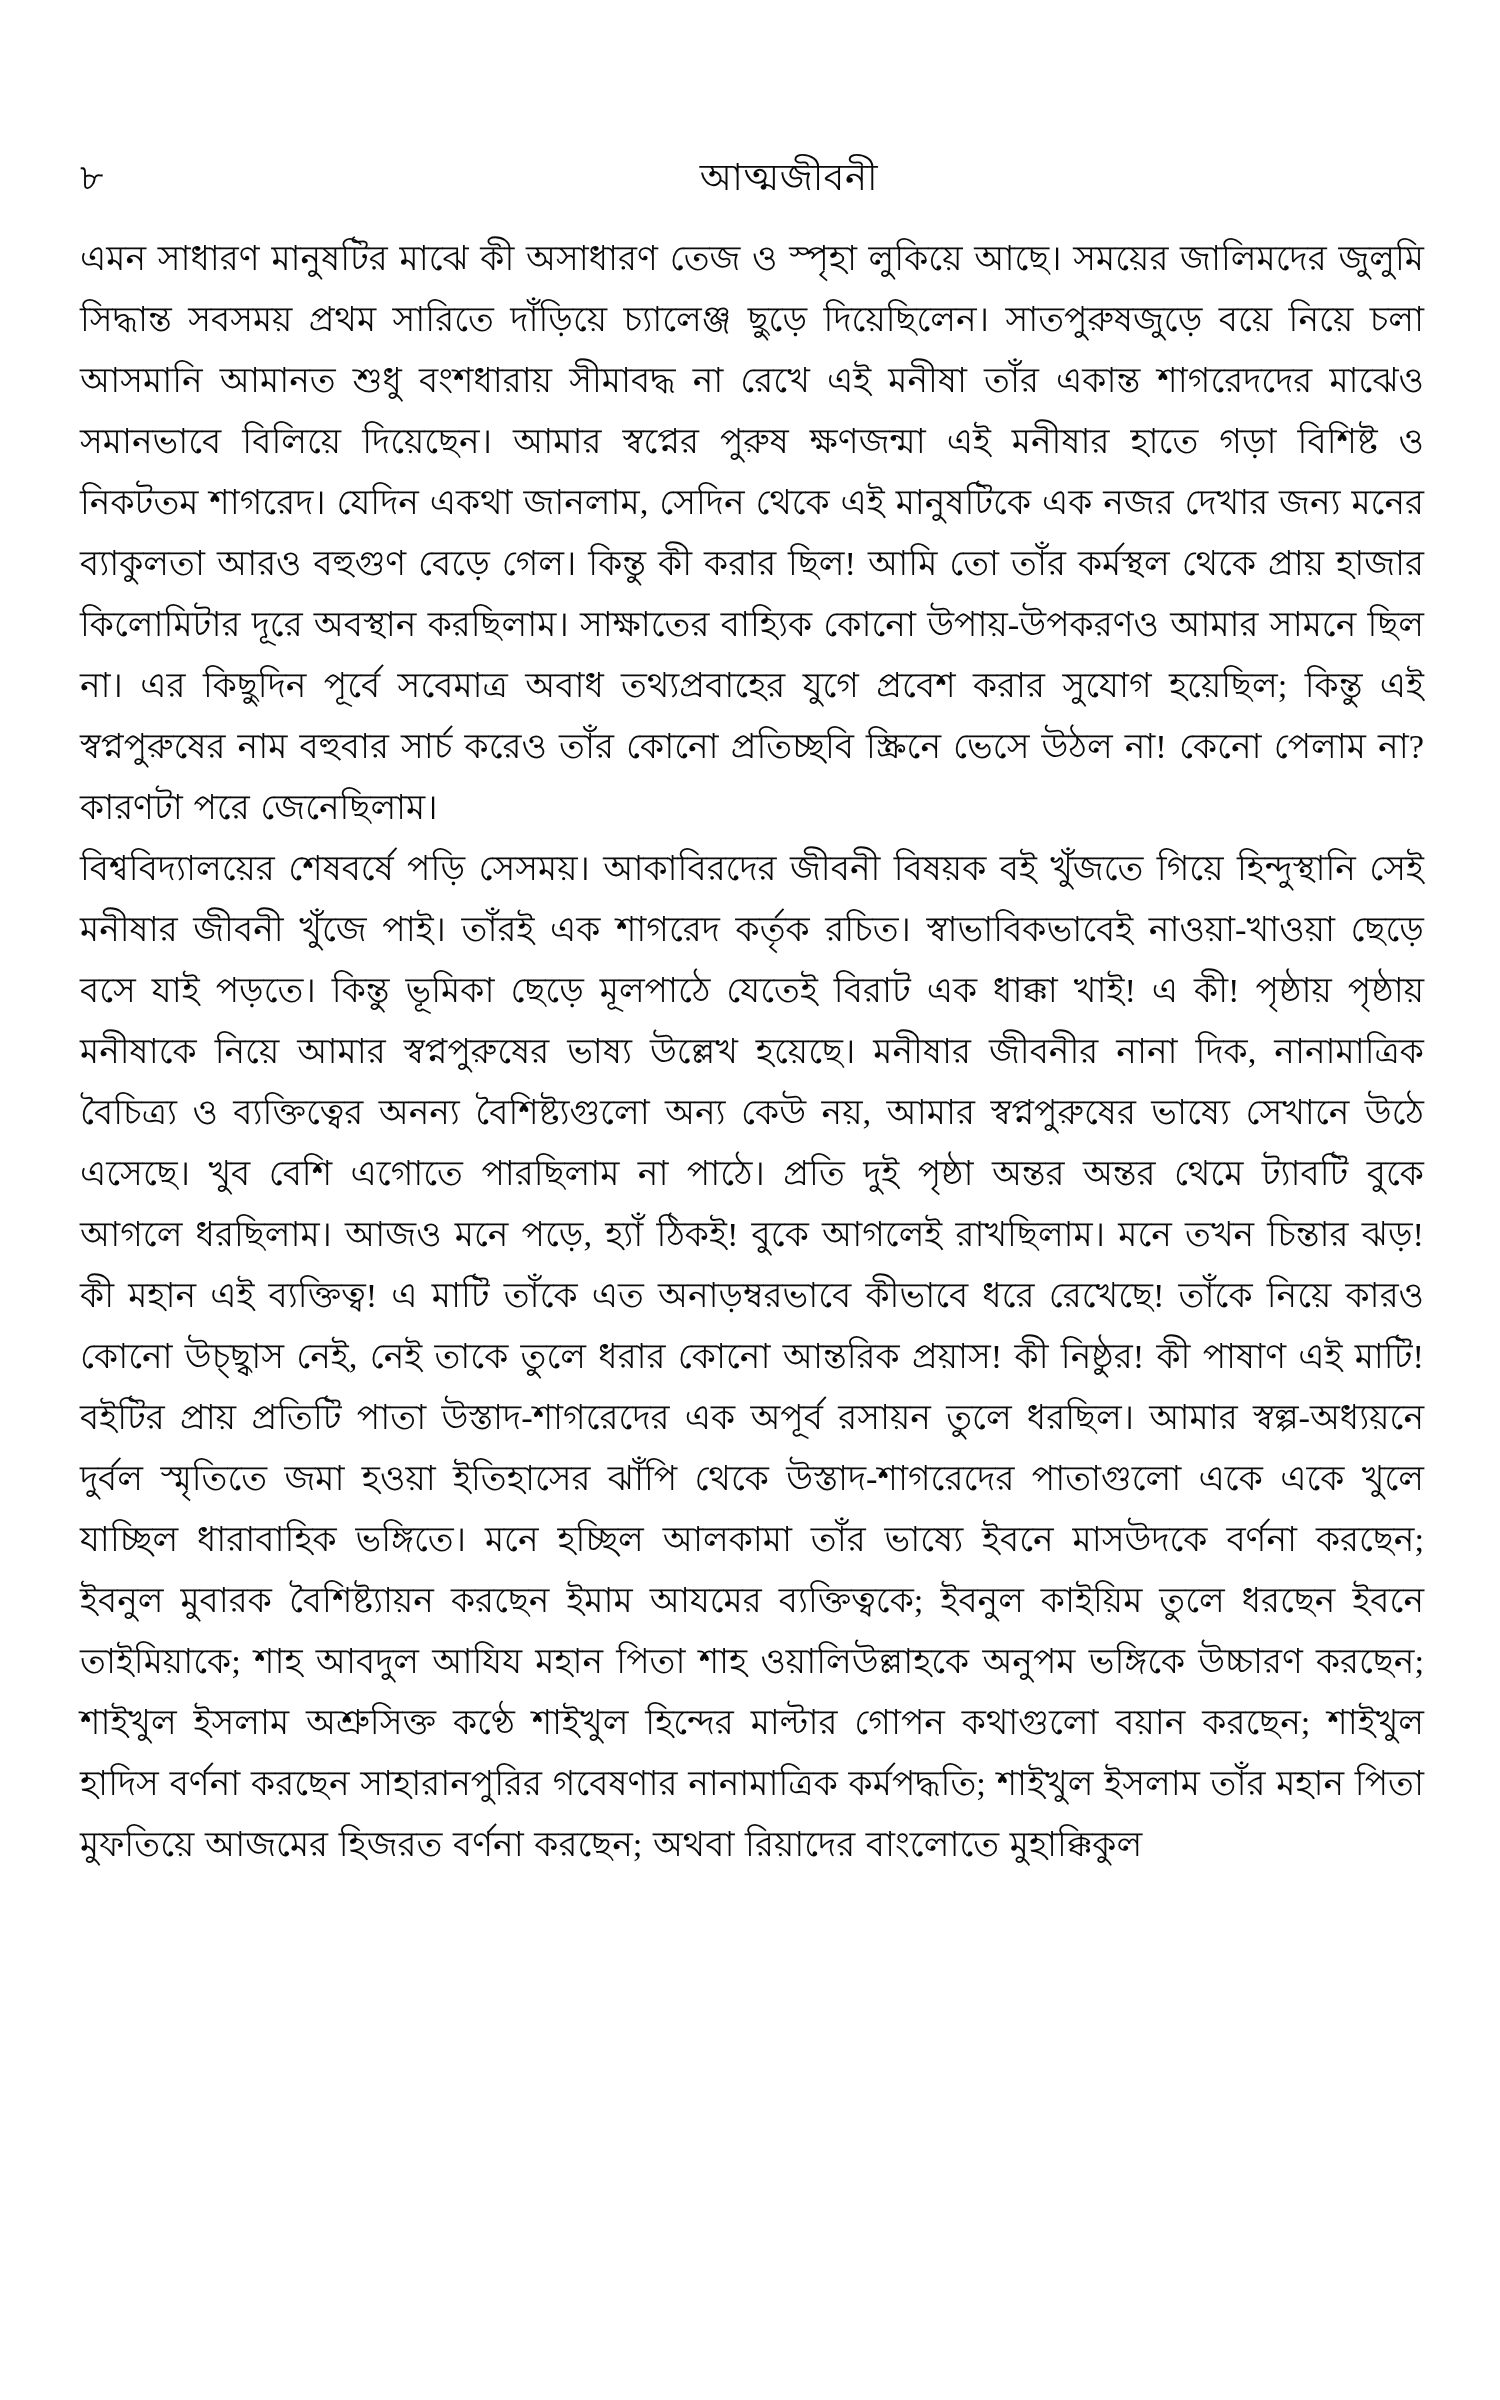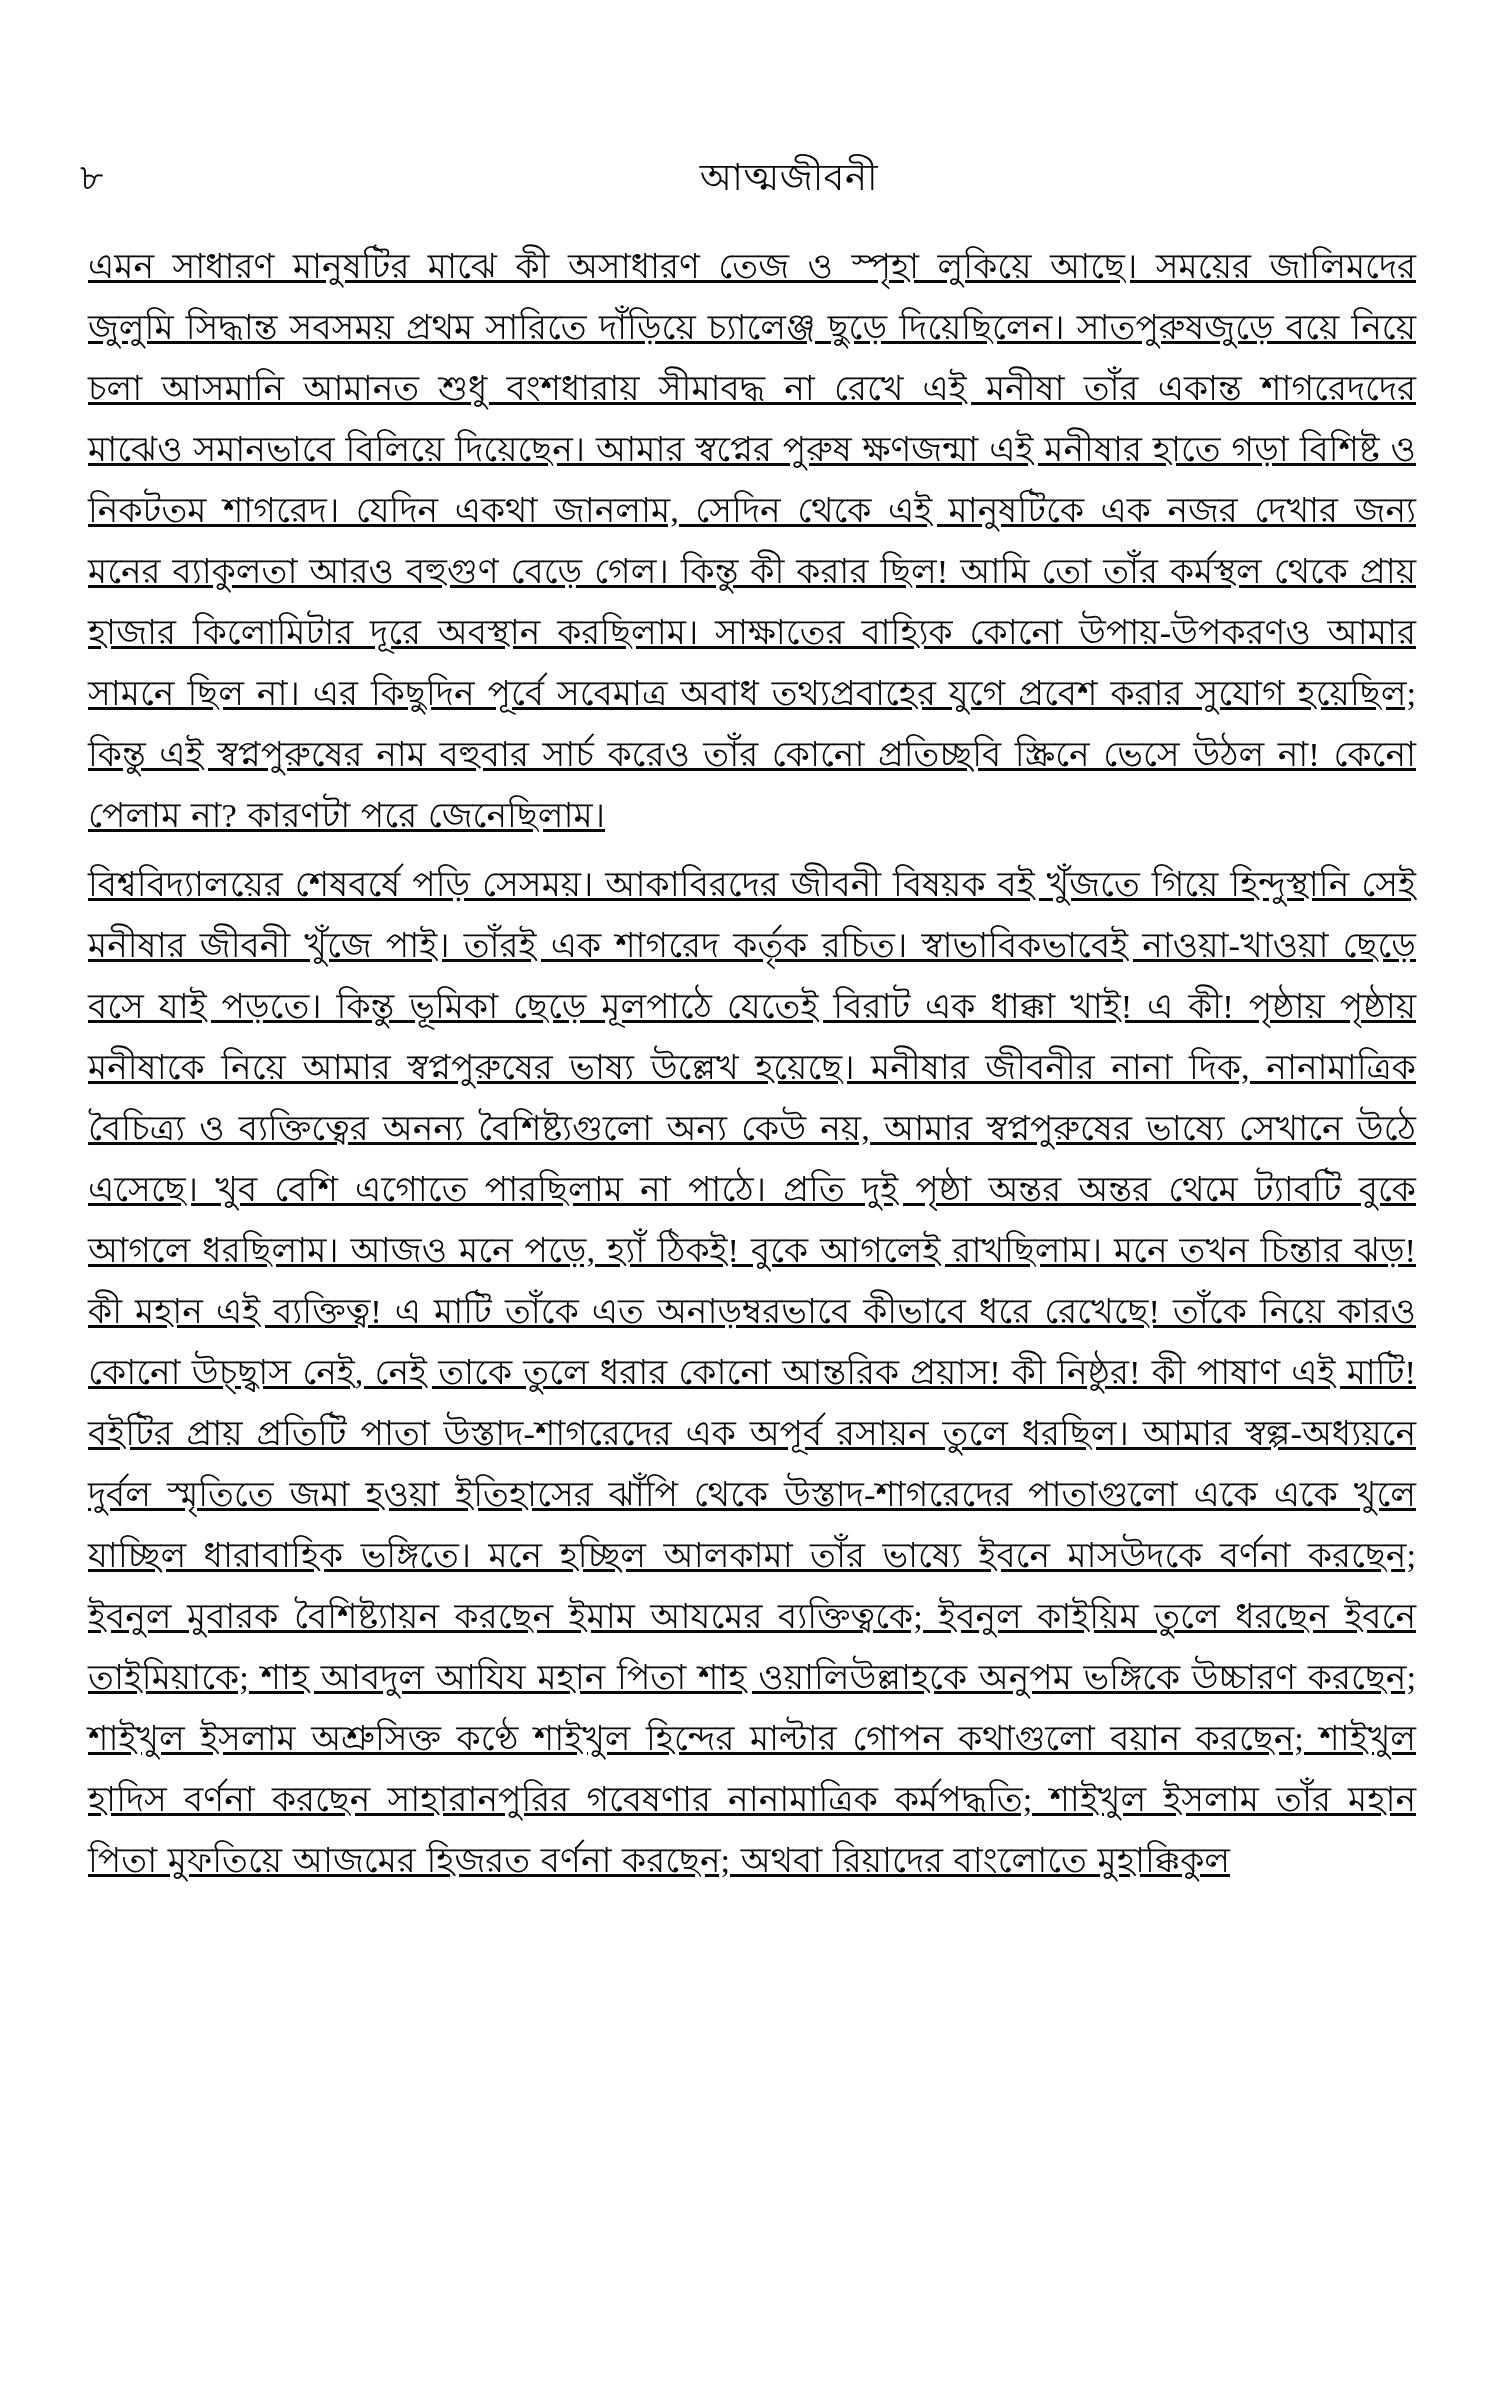--- a/index.html
+++ b/index.html
@@ -43,27 +43,26 @@
     letter-spacing: 0.5px;
     padding-left: 39px;
   }
   .page-body {
     position: absolute;
     top: 228px;
     left: 80px;
     width: 1344px;
   }
   .body-paragraph {
-    margin: 8px;
+    margin: 0;
     font-size: 34.5px;
     line-height: 61px;
     text-align: justify;
     text-justify: inter-word;
     word-spacing: 2px;
-    text-decoration: underline;
   }
   .section-heading {
     margin: 0;
     padding: 0;
     margin-top: 62px;
     margin-bottom: 60px;
     font-size: 34.5px;
     line-height: 61px;
     font-weight: normal;
     text-align: left;

